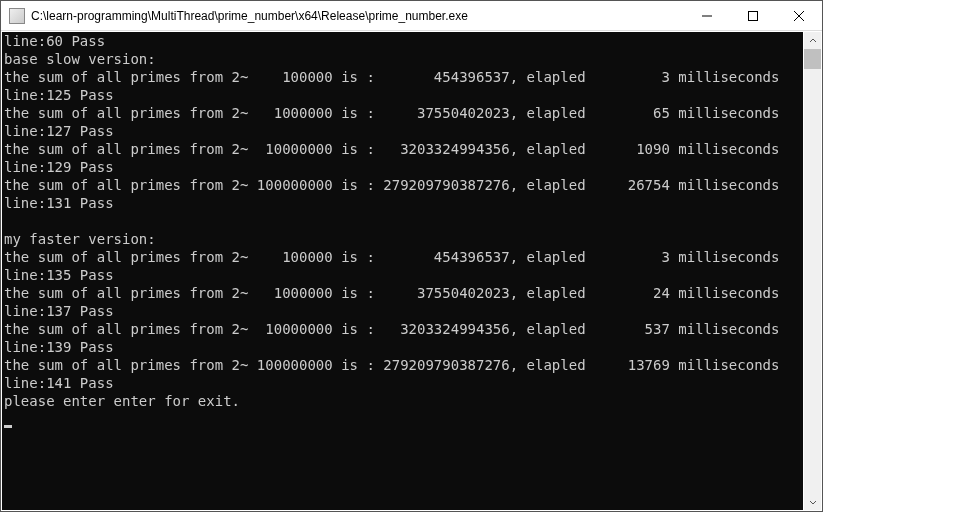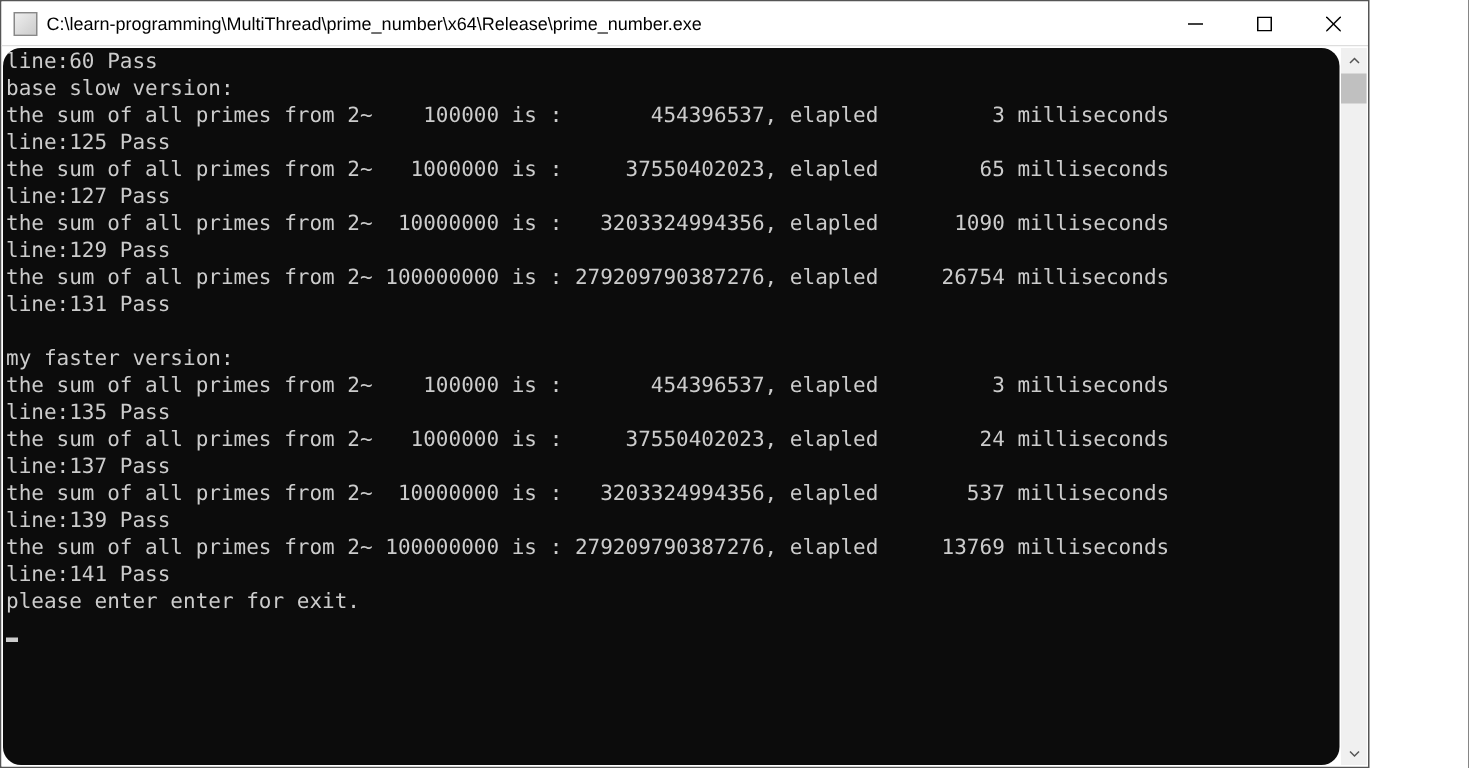--- a/index.html
+++ b/index.html
@@ -8,21 +8,21 @@
       box-sizing: border-box;
     }
     body {
       font-family: "Segoe UI", Tahoma, sans-serif;
       background: #fff;
       width: 979px;
       height: 512px;
       overflow: hidden;
     }
     .window {
-      width: 913px;
+      width: 823px;
       height: 512px;
       border: 1px solid #555;
       display: flex;
       flex-direction: column;
       background: #fff;
     }
     .titlebar {
       height: 30px;
       background: #fff;
       display: flex;
@@ -73,21 +73,20 @@
       flex: 1;
       background: #0c0c0c;
       color: #ccc;
       font-family: "NSimSun", "SimSun", "Consolas", monospace;
       font-size: 14px;
       line-height: 18px;
       padding: 0 2px;
       white-space: pre;
       overflow: hidden;
       margin: 1px;
-      border-radius: 12px;
     }
     .scrollbar {
       width: 17px;
       background: #f0f0f0;
       display: flex;
       flex-direction: column;
       margin: 1px 1px 1px 0;
     }
     .sb-btn {
       height: 17px;

